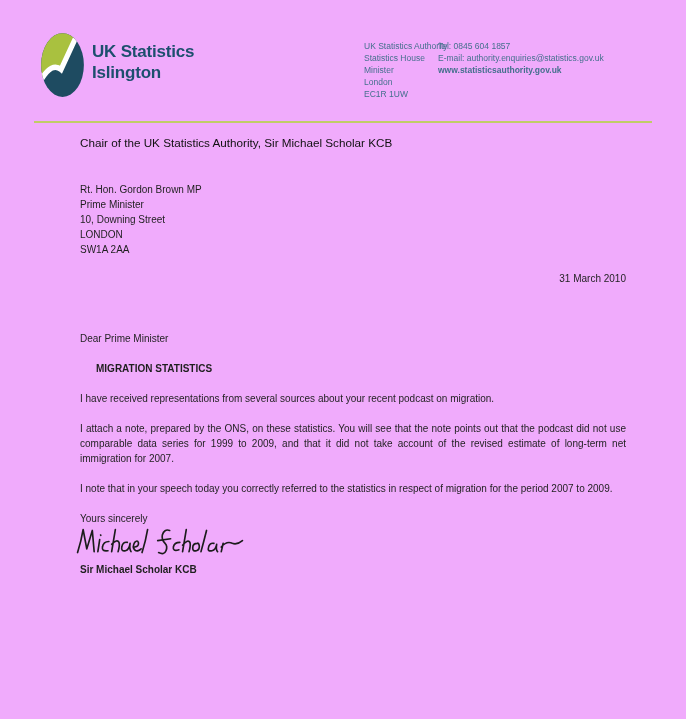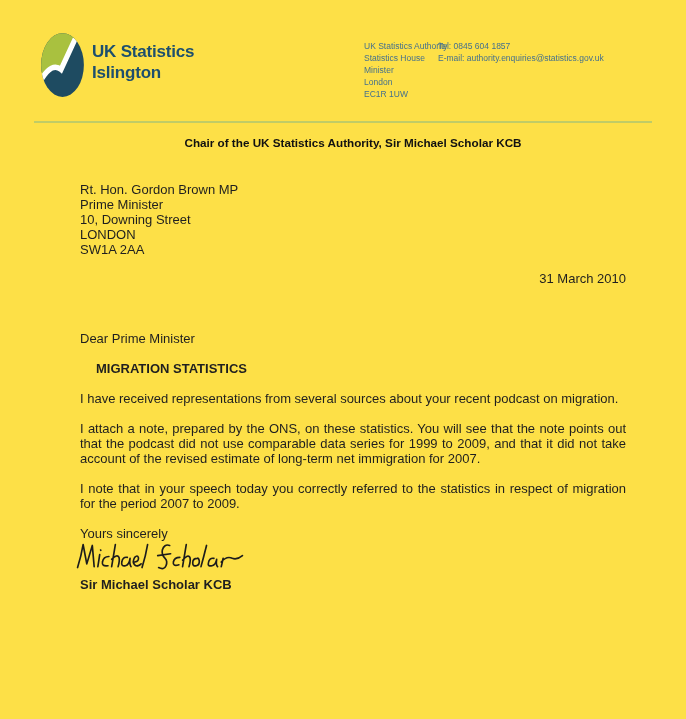--- a/index.html
+++ b/index.html
@@ -1,17 +1,17 @@
 <!DOCTYPE html>
 <html><head>
 <meta charset="utf-8">
 <style>
   html,body { margin:0; padding:0; background:#ffffff; }
   .page {
-    position:relative; width:686px; height:719px; background:#fde047;
+    position:relative; width:686px; height:719px; background:#f0abfc;
     font-family:"Liberation Sans", sans-serif; color:#1f1f1f; overflow:hidden;
   }
 
   
   .logo-mark { position:absolute; left:40px; top:32px; width:45px; height:66px; }
   .logo-word {
     position:absolute; left:92px; top:41px;
     font-weight:bold; font-size:17px; line-height:21px;
     color:#1d4f6e; letter-spacing:-0.2px;
   }
@@ -20,27 +20,27 @@
     font-size:8.5px; line-height:12px; color:#44708d;
   }
   .contact-col {
     position:absolute; left:438px; top:40px;
     font-size:8.5px; line-height:12px; color:#44708d;
   }
   .contact-col .web { font-weight:bold; }
   .rule { position:absolute; left:34px; top:121px; width:618px; height:2px; }
   .chair {
     position:absolute; left:80px; top:136px; width:546px;
-    text-align:center; font-weight:bold; font-size:11.7px; color:#111111;
+    text-align:left; font-weight:normal; font-size:11.7px; color:#111111;
   }
 
   
   .content {
     position:absolute; left:80px; top:182px; width:546px;
-    font-size:13px; line-height:15px; color:#1f1f1f;
+    font-size:10px; line-height:15px; color:#1f1f1f;
   }
   .recipient div { height:15px; }
   .date-line { text-align:right; margin-top:14px; }
   .salutation { margin-top:45px; }
   .subject { margin-top:15px; font-weight:bold;padding-left:16px; }
   p.para { margin:15px 0 0 0; text-align:justify; }
   .closing { margin-top:15px; }
   .signature { display:block; margin:-2px 0 0 -8px; width:188px; height:35px; }
   .signatory { margin-top:3px; font-weight:bold; }
 </style>
@@ -71,20 +71,21 @@
     <div>UK Statistics Authority</div>
     <div>Statistics House</div>
     <div>Minister</div>
     <div>London</div>
     <div>EC1R 1UW</div>
   </div>
 
   <div class="contact-col" style="color: rgb(68, 112, 141);">
     <div>Tel: 0845 604 1857</div>
     <div>E-mail: authority.enquiries@statistics.gov.uk</div>
+    <div class="web">www.statisticsauthority.gov.uk</div>
   </div>
 
   <div class="rule" style="background: rgb(192, 204, 102);"></div>
 
   <div class="chair">Chair of the UK Statistics Authority, Sir Michael Scholar KCB</div>
 
   <div class="content">
 
     <div class="recipient">
       <div>Rt. Hon. Gordon Brown MP</div>

